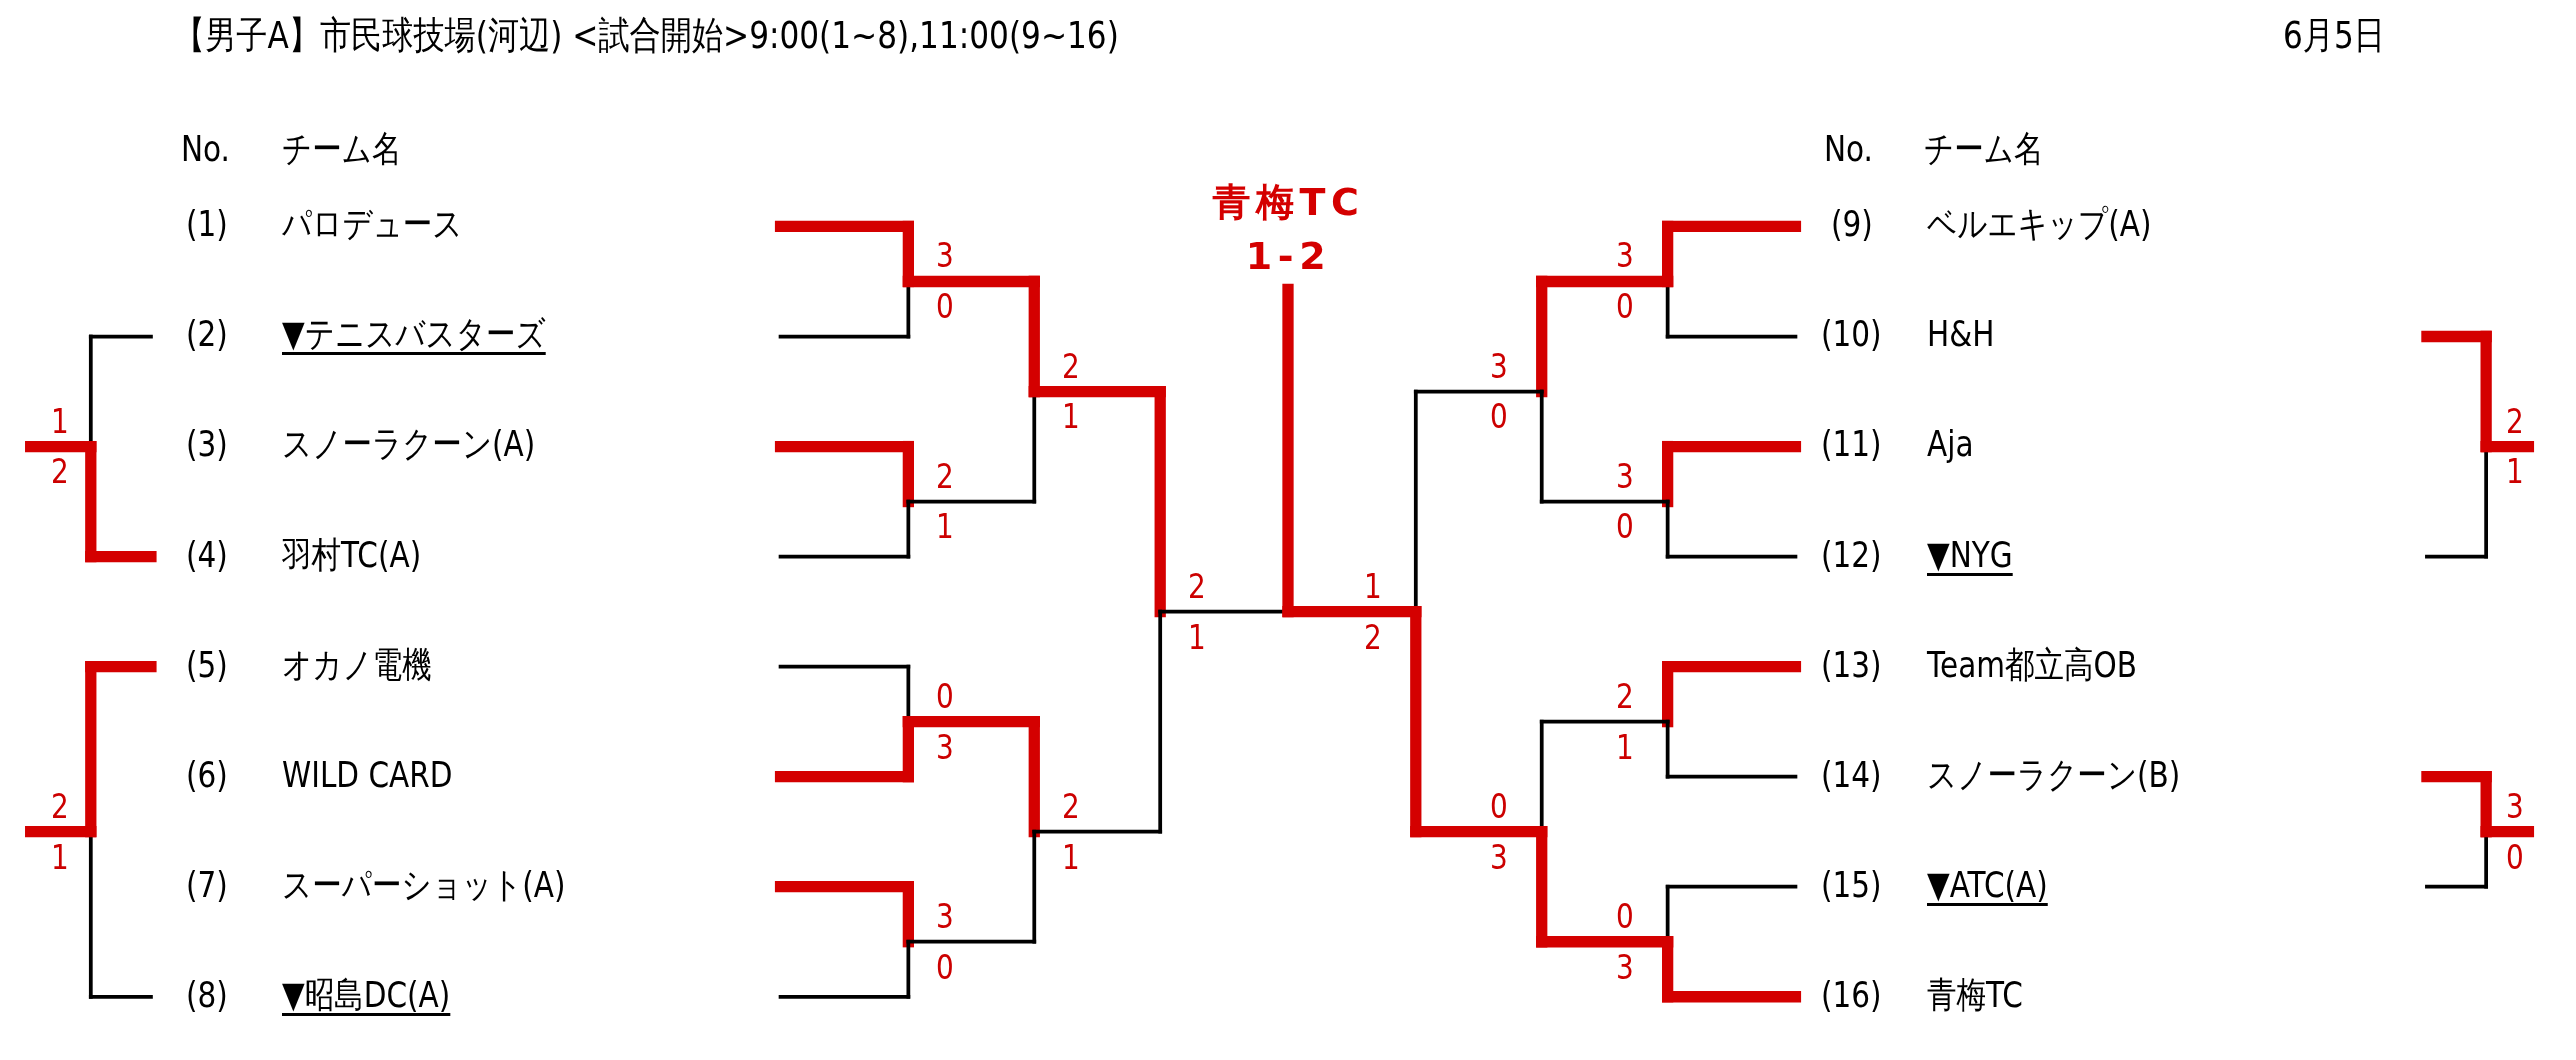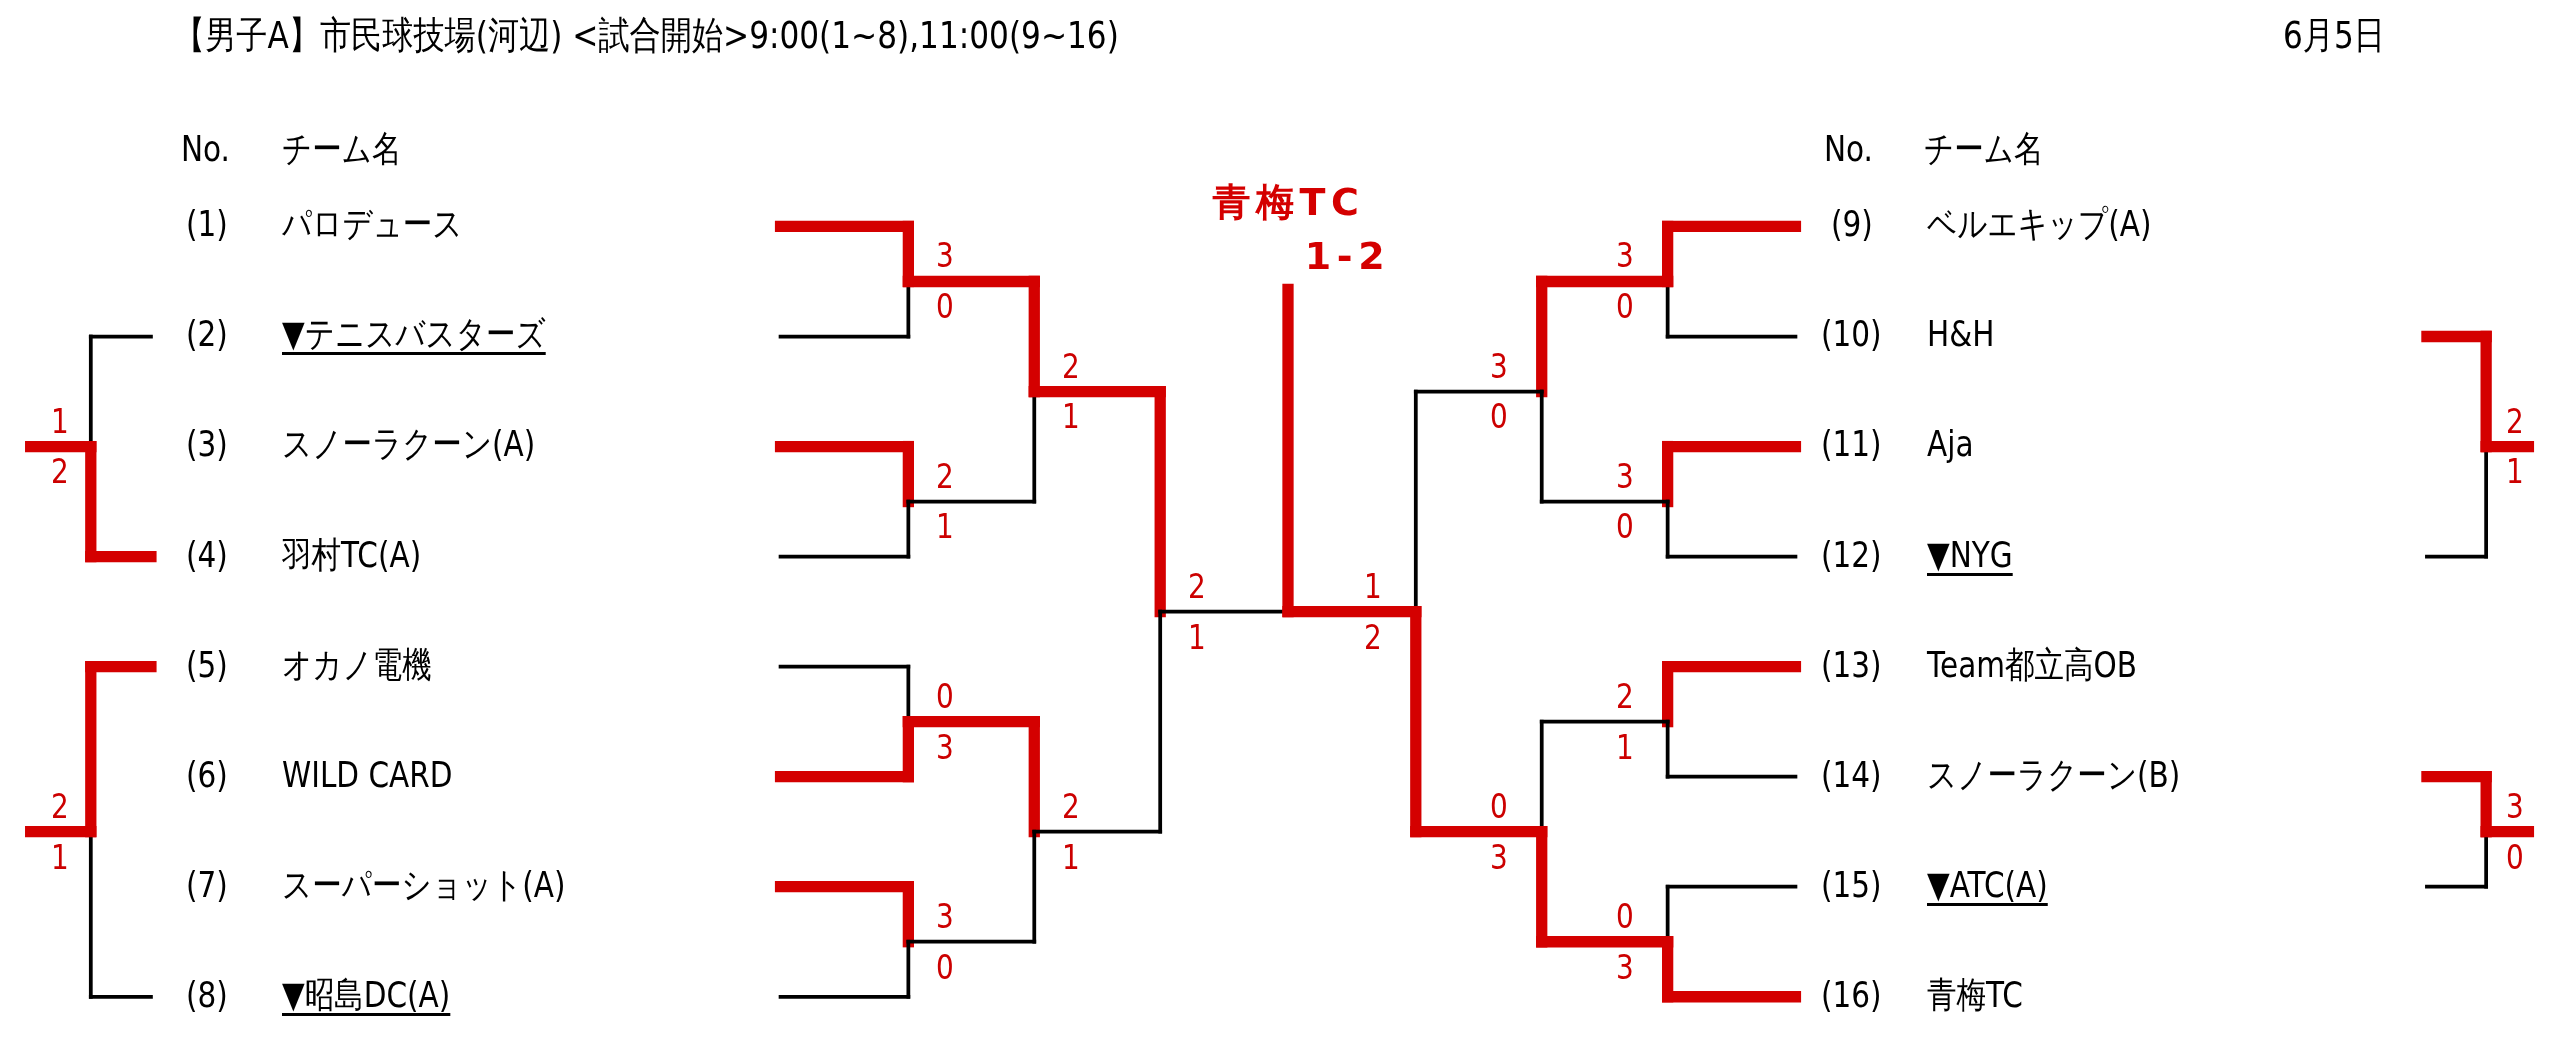--- a/index.html
+++ b/index.html
@@ -55,21 +55,21 @@
     <div class="abs team-name" style="left: 1927px; top: 641px;">Team都立高OB</div>
     <div class="abs team-no" style="left: 1821px; top: 751px;">(14)</div>
     <div class="abs team-name" style="left: 1927px; top: 751px;">スノーラクーン(B)</div>
     <div class="abs team-no" style="left: 1821px; top: 861px;">(15)</div>
     <div class="abs team-name withdrawn" style="left: 1927px; top: 861px;">▼ATC(A)</div>
     <div class="abs team-no" style="left: 1821px; top: 971px;">(16)</div>
     <div class="abs team-name" style="left: 1927px; top: 971px;">青梅TC</div>
   </div>
 
 <div class="abs champ" style="left:1185px; top:177px;">青梅TC</div>
-<div class="abs champ" style="left:1244px; top:231px;">1-2</div>
+<div class="abs champ" style="left:1185px; top:231px;">1-2</div>
 
 <svg id="bracket" width="2576" height="1060" viewBox="0 0 2740 1128">
     <line x1="830" y1="241" x2="966" y2="241" stroke="#d40000" stroke-width="12" stroke-linecap="square"></line>
     <line x1="966" y1="241" x2="966" y2="299.55" stroke="#d40000" stroke-width="12" stroke-linecap="square"></line>
     <line x1="830" y1="358.1" x2="966" y2="358.1" stroke="#000000" stroke-width="4" stroke-linecap="square"></line>
     <line x1="966" y1="358.1" x2="966" y2="299.55" stroke="#000000" stroke-width="4" stroke-linecap="square"></line>
     <line x1="830" y1="475.2" x2="966" y2="475.2" stroke="#d40000" stroke-width="12" stroke-linecap="square"></line>
     <line x1="966" y1="475.2" x2="966" y2="533.75" stroke="#d40000" stroke-width="12" stroke-linecap="square"></line>
     <line x1="830" y1="592.3" x2="966" y2="592.3" stroke="#000000" stroke-width="4" stroke-linecap="square"></line>
     <line x1="966" y1="592.3" x2="966" y2="533.75" stroke="#000000" stroke-width="4" stroke-linecap="square"></line>

